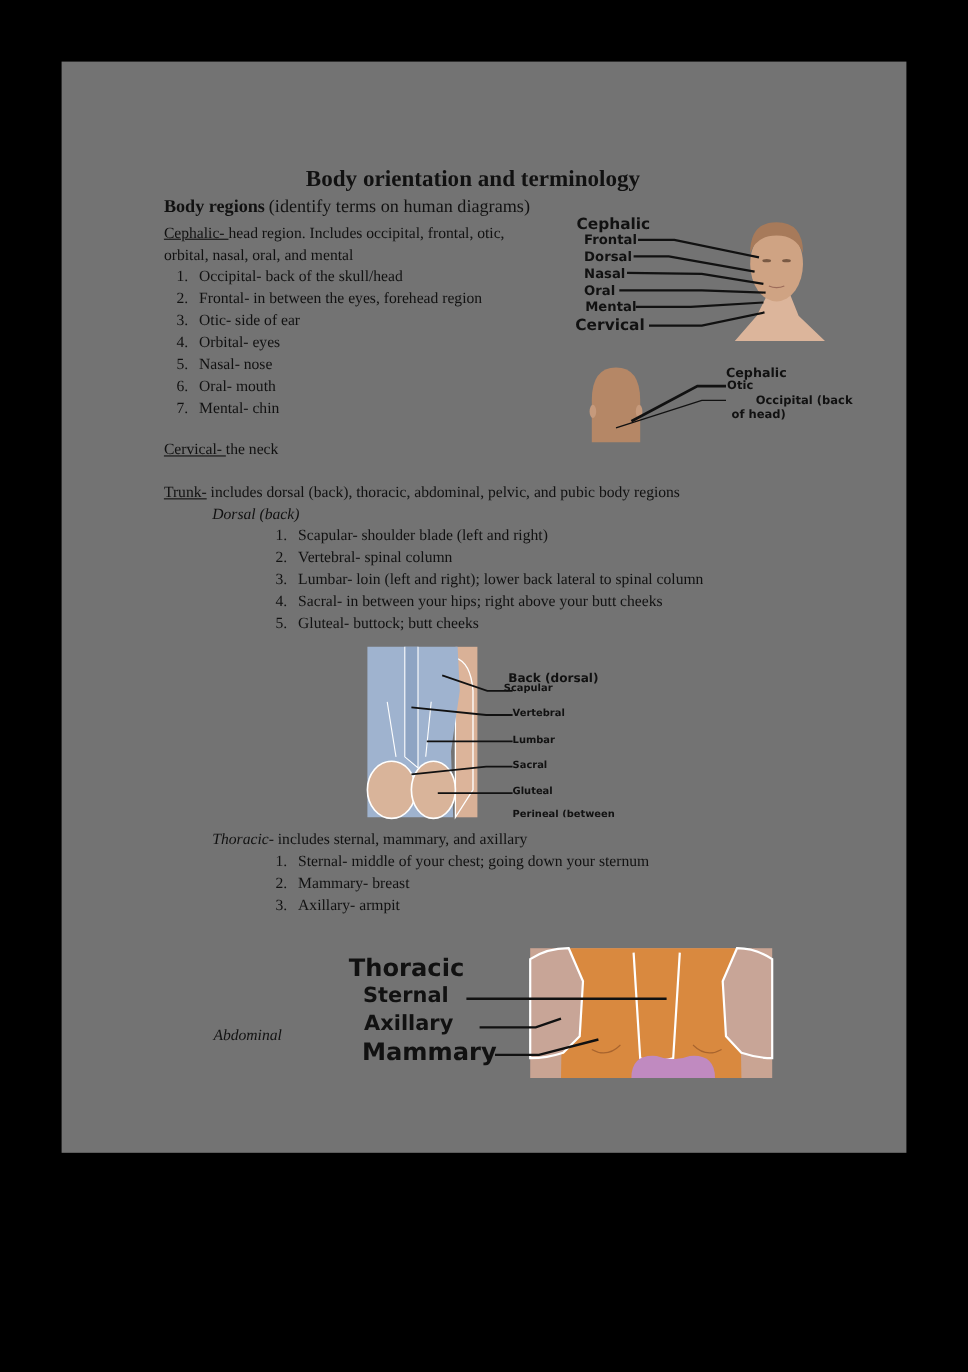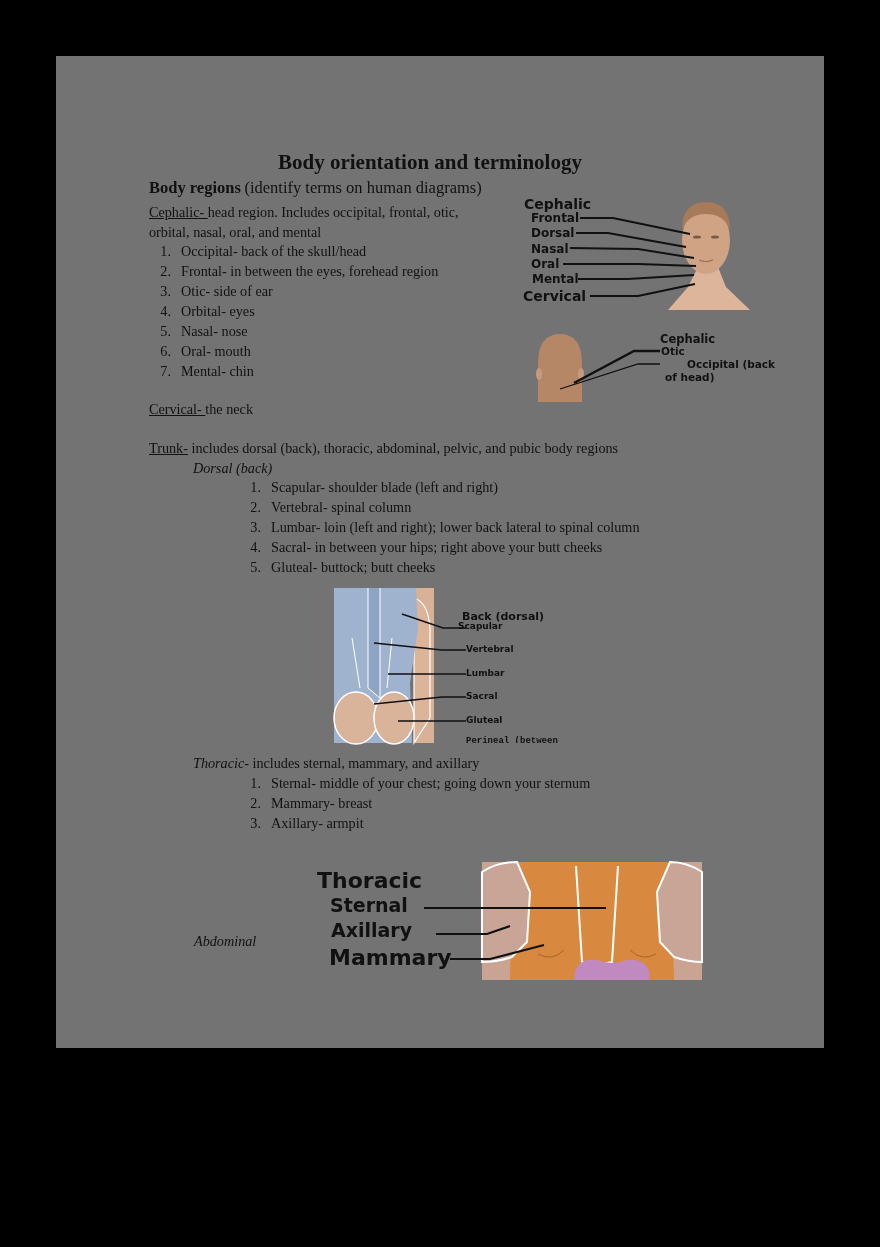--- a/index.html
+++ b/index.html
@@ -136,21 +136,21 @@
         <path d="M42 116 L110 109 L134 109"></path>
         <path d="M66 133 L134 133"></path>
       </g>
     </svg>
     <div class="lbl" style="left:130px; top:22px; font-size:11px;">Back (dorsal)</div>
     <div class="lbl" style="left:126px; top:33px; font-size:9px;">Scapular</div>
     <div class="lbl" style="left:134px; top:56px; font-size:9px;">Vertebral</div>
     <div class="lbl" style="left:134px; top:80px; font-size:9px;">Lumbar</div>
     <div class="lbl" style="left:134px; top:103px; font-size:9px;">Sacral</div>
     <div class="lbl" style="left:134px; top:127px; font-size:9px;">Gluteal</div>
-    <div class="lbl" style="left:134px; top:148px; font-size:9px; height:7px; overflow:hidden;font-family:Liberation Mono, monospace;">Perineal (between</div>
+    <div class="lbl" style="left:134px; top:148px; font-size:9px; height:7px; overflow:hidden;">Perineal (between</div>
   </div>
 
   <div class="abs" style="left:256px; top:806px; width:392px; height:120px;">
     <svg width="392" height="120">
       <rect x="170" y="0" width="220" height="118" fill="#c9a493"></rect>
       <path d="M200 0 L360 0 L362 118 L198 118 Z" fill="#d9893f"></path>
       <path d="M170 10 Q185 0 205 0 L218 30 L215 80 L200 95 Q185 100 170 100 Z" fill="#c8a597" stroke="#fff" stroke-width="2"></path>
       <path d="M390 10 Q375 0 358 0 L345 30 L348 80 L362 95 Q377 100 390 100 Z" fill="#c8a597" stroke="#fff" stroke-width="2"></path>
       <path d="M264 4 L270 100 L282 104 L300 100 L306 4" fill="none" stroke="#fff" stroke-width="2"></path>
       <path d="M262 118 Q262 96 285 98 Q300 104 315 98 Q338 96 338 118 Z" fill="#c08ac0"></path>

